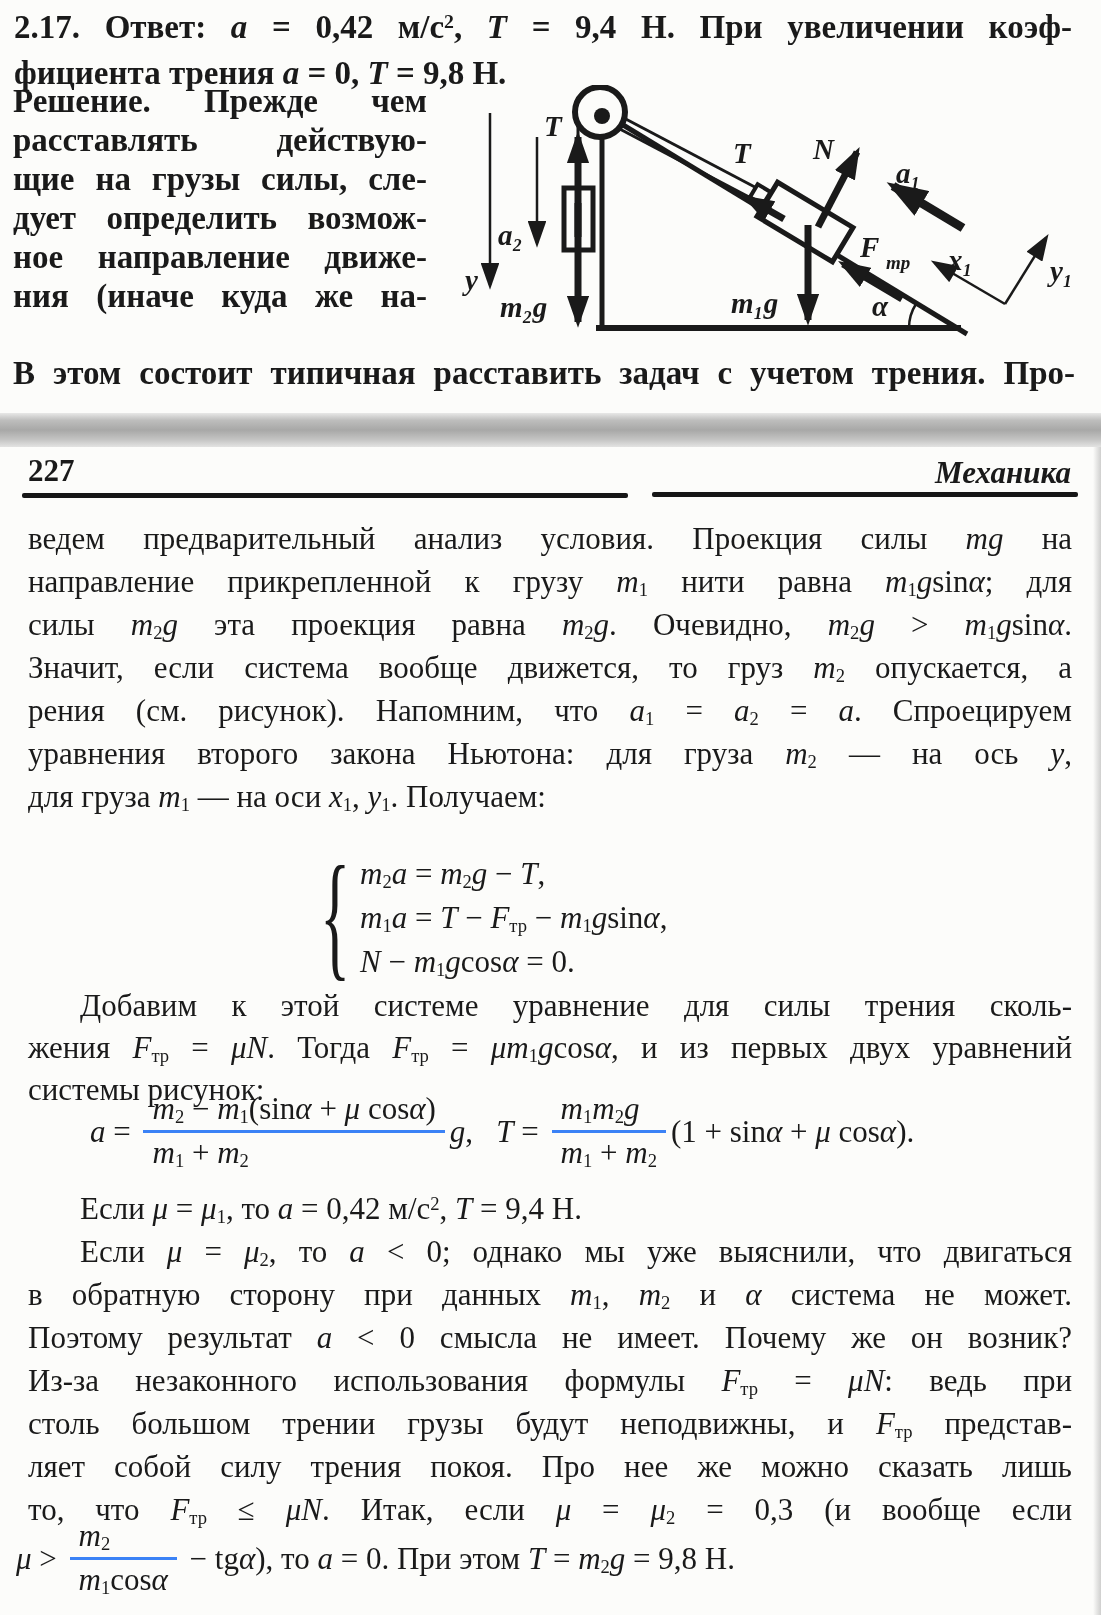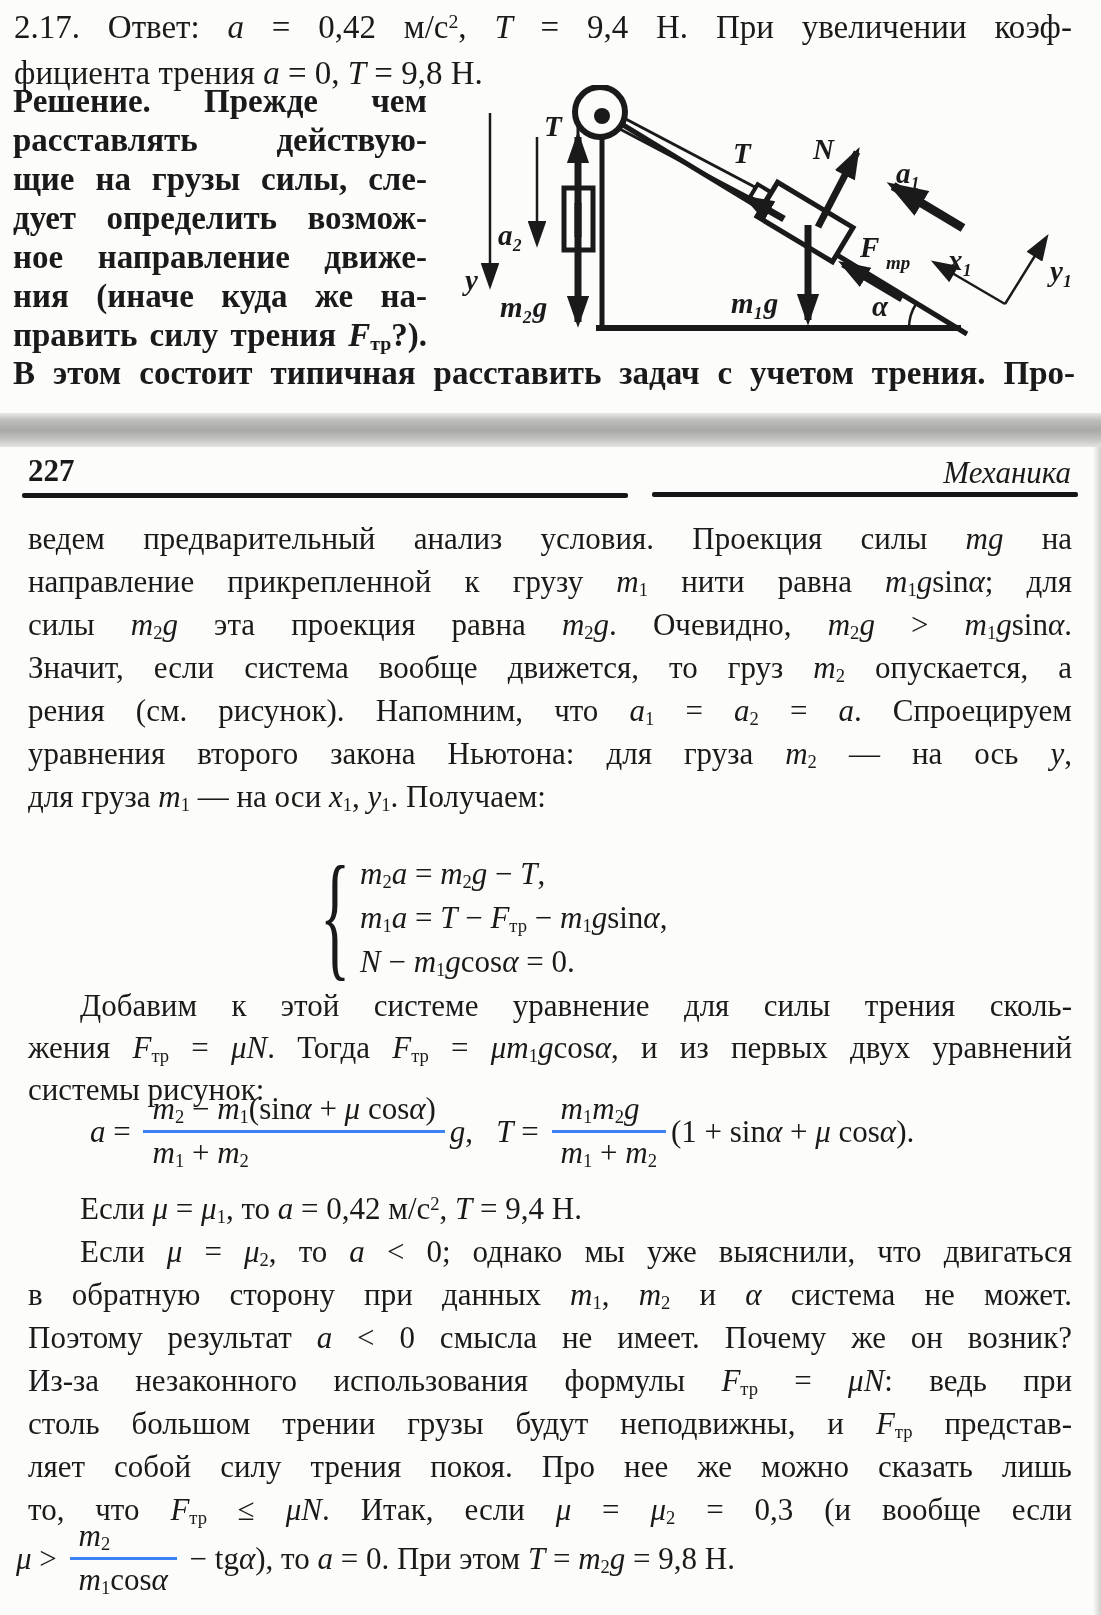--- a/index.html
+++ b/index.html
@@ -12,30 +12,30 @@
   .sec2-edge{position:absolute;right:0;top:0;width:8px;height:100%;background:linear-gradient(90deg,rgba(0,0,0,0),#cfcfce);}
 
   .tl{display:block;white-space:normal;}
   .j{text-align:justify;text-align-last:justify;}
   .l{text-align:left;text-align-last:left;}
   .ind{text-indent:52px;}
   .i{font-style:italic;}
   sub{font-size:.60em;line-height:0;vertical-align:-0.22em;}
   sup{font-size:.60em;line-height:0;vertical-align:0.5em;}
 
-  .answer{position:absolute;left:14px;top:4px;width:1058px;font-size:33px;line-height:46px;font-weight:400;}
+  .answer{position:absolute;left:14px;top:4px;width:1058px;font-size:33px;line-height:46px;font-weight:700;}
   .solcol{position:absolute;left:13px;top:82px;width:414px;font-size:33px;line-height:39px;font-weight:700;}
   .closing{position:absolute;left:13px;top:353px;width:1062px;font-size:33px;line-height:40px;font-weight:700;}
 
   .figwrap{position:absolute;left:430px;top:85px;width:671px;height:255px;}
   .figlab{font:italic 700 29px "Liberation Serif","DejaVu Serif",serif;fill:#1a1a1a;}
   .figlab-sm{font:italic 700 19px "Liberation Serif","DejaVu Serif",serif;fill:#1a1a1a;}
 
   .p2num{position:absolute;left:28px;top:6px;font-size:31px;font-weight:700;}
-  .p2title{position:absolute;right:30px;top:8px;font-size:31px;font-weight:400;font-style:italic;text-align:right;}
+  .p2title{position:absolute;right:30px;top:8px;font-size:31px;font-weight:700;font-style:italic;text-align:right;}
   .rule{position:absolute;height:5px;background:#161616;border-radius:2px;}
   .rule1{left:22px;top:46px;width:606px;}
   .rule2{left:652px;top:45px;width:426px;}
 
   .para1{position:absolute;left:28px;top:70px;width:1044px;font-size:31px;line-height:43px;}
   .system{position:absolute;left:360px;top:405px;font-size:31px;line-height:44px;}
   .sys-brace{position:absolute;left:320px;top:398px;font-size:140px;line-height:140px;font-weight:400;
     transform:scaleX(.45);transform-origin:left top;}
   .para2{position:absolute;left:28px;top:538px;width:1044px;font-size:31px;line-height:42px;}
   .formula{position:absolute;left:90px;top:648px;width:1000px;font-size:31px;}
@@ -56,21 +56,20 @@
         <div class="tl j"><span>2.17. Ответ: </span><span class="i">a</span><span> = 0,42 м/с</span><sup>2</sup><span>, </span><span class="i">T</span><span> = 9,4 Н. При увеличении коэф-</span></div>
         <div class="tl l"><span>фициента трения </span><span class="i">a</span><span> = 0, </span><span class="i">T</span><span> = 9,8 Н.</span></div>
       </div>
     <div class="solcol">
         <div class="tl j"><span>Решение.</span><span> Прежде чем</span></div>
         <div class="tl j"><span>расставлять действую-</span></div>
         <div class="tl j"><span>щие на грузы силы, сле-</span></div>
         <div class="tl j"><span>дует определить возмож-</span></div>
         <div class="tl j"><span>ное направление движе-</span></div>
         <div class="tl j"><span>ния (иначе куда же на-</span></div>
-        <div class="tl j"><span>править силу трения </span><span class="i">F</span><sub>тр</sub><span>?).</span></div>
       </div>
     <div class="closing">
         <div class="tl j"><span>В этом состоит типичная расставить задач с учетом трения.  Про-</span></div>
       </div>
 
     <div class="figwrap">
       <svg width="671" height="255" viewBox="0 0 671 255">
         <defs>
           <marker id="ah-thick" viewBox="0 0 10 7" refX="8.2" refY="3.5" markerWidth="4.6" markerHeight="3.2" orient="auto">
             <path d="M0 0 L10 3.5 L0 7 Z" fill="#1a1a1a"></path>

